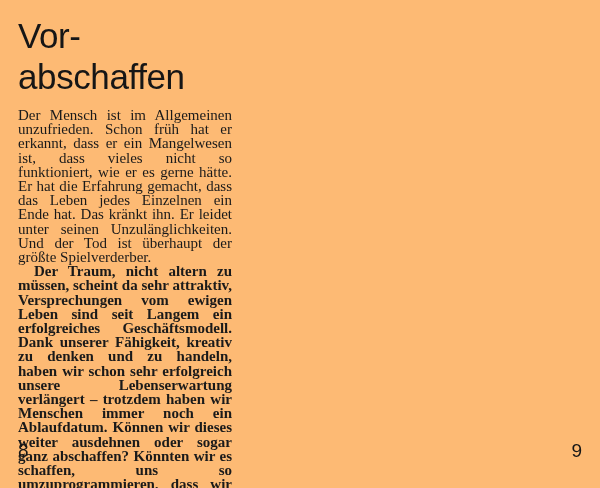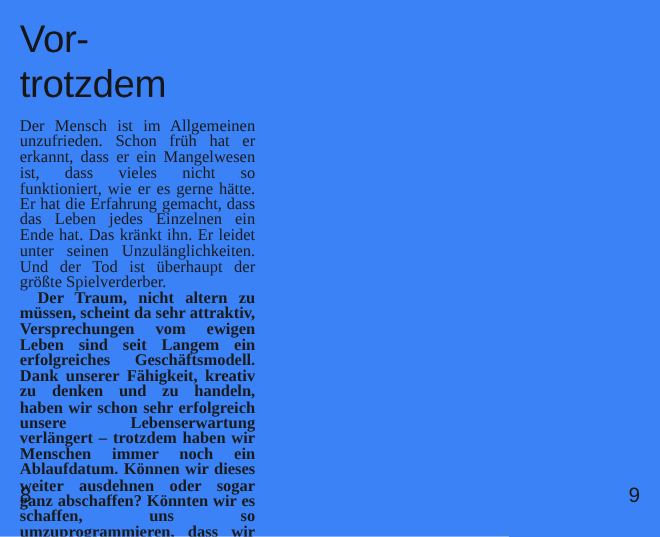--- a/index.html
+++ b/index.html
@@ -5,21 +5,21 @@
 <style>
   html, body {
     margin: 0;
     padding: 0;
     background: #ffffff;
   }
   #spread {
     position: relative;
     width: 600px;
     height: 488px;
-    background: #3b82f6;
+    background: #fdba74;
     overflow: hidden;
     font-kerning: normal;
   }
   .page {
     position: absolute;
     top: 0;
     height: 488px;
     box-sizing: border-box;
   }
   #page-left  { left: 0;   width: 300px; }
@@ -89,21 +89,21 @@
 </style>
 </head>
 <body>
 
 <div id="spread">
 
   <div class="page" id="page-left">
 
     <h1 class="chapter-title">
       <span class="tl">Vor-</span>
-      <span class="tl">trotzdem</span>
+      <span class="tl">abschaffen</span>
     </h1>
 
     <div class="col" id="col-left">
       <p>Der Mensch ist im Allgemeinen unzufrieden. Schon früh hat er erkannt, dass er ein Mangelwesen ist, dass vieles nicht so funktioniert, wie er es gerne hätte. Er hat die Erfahrung gemacht, dass das Leben jedes Einzelnen ein Ende hat. Das kränkt ihn. Er leidet unter seinen Unzulänglichkeiten. Und der Tod ist überhaupt der größte Spielverderber.</p>
       <p class="indent">Der Traum, nicht altern zu müssen, scheint da sehr attraktiv, Versprechungen vom ewigen Leben sind seit Langem ein erfolgreiches Geschäftsmodell. Dank unserer Fähigkeit, kreativ zu denken und zu handeln, haben wir schon sehr erfolgreich unsere Lebenserwartung verlängert – trotzdem haben wir Menschen immer noch ein Ablaufdatum. Können wir dieses weiter ausdehnen oder sogar ganz abschaffen? Könnten wir es schaffen, uns so umzuprogrammieren, dass wir nicht mehr altern? Ich bin davon überzeugt, dass dies möglich</p>
     </div>
 
     <div class="folio" id="folio-left">8</div>
   </div>
 

